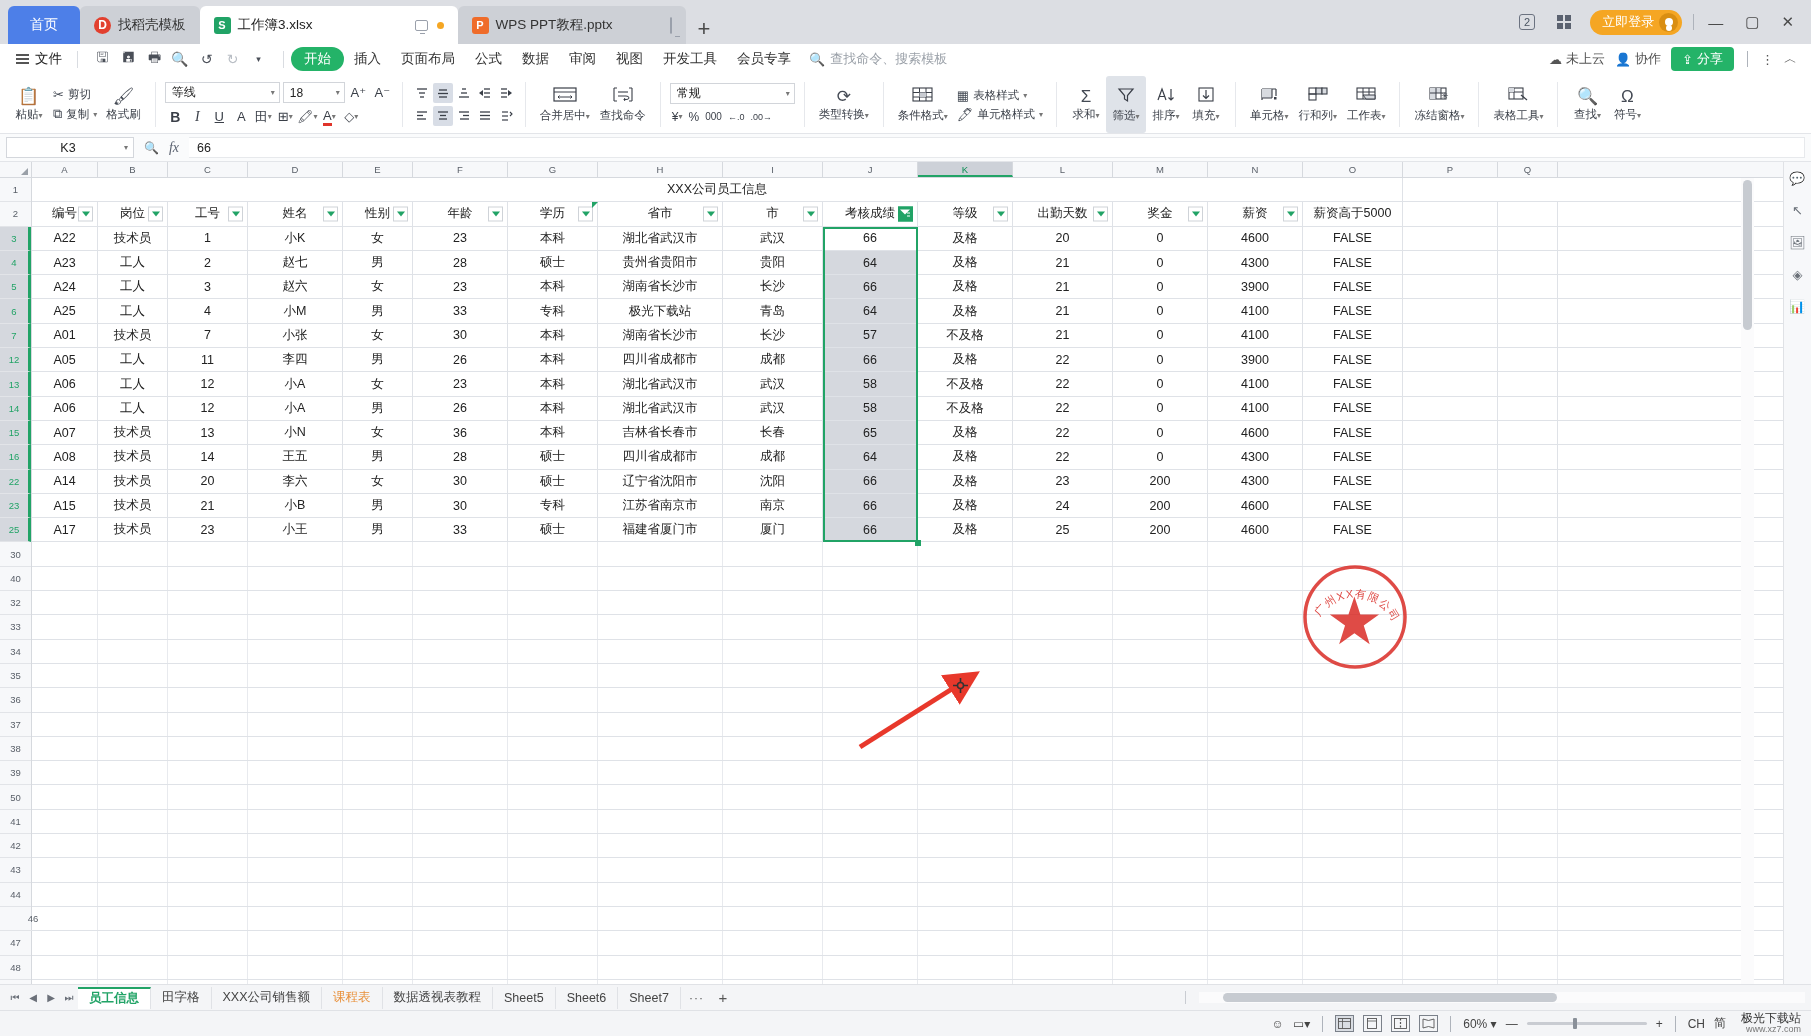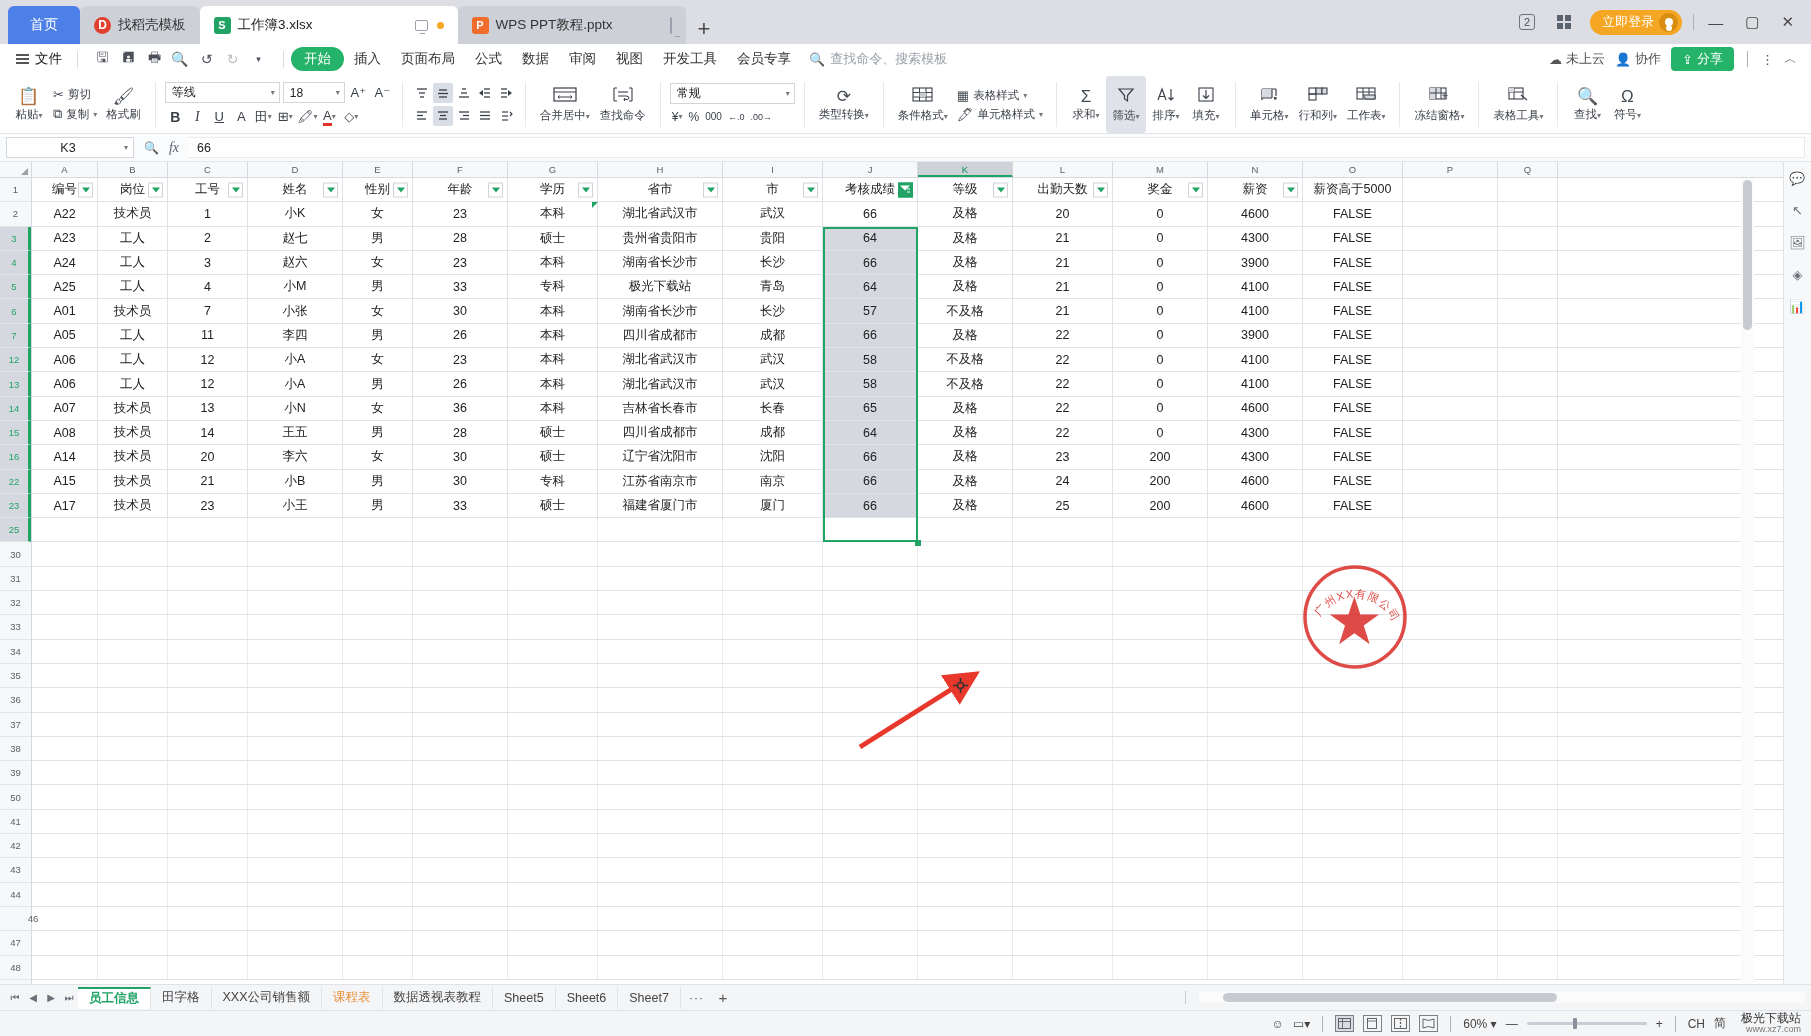--- a/index.html
+++ b/index.html
@@ -673,21 +673,21 @@
             <div class="rh flt" style="height: 24.3px; flex: 0 0 24.3px;">7</div>
             <div class="rh flt" style="height: 24.3px; flex: 0 0 24.3px;">12</div>
             <div class="rh flt" style="height: 24.3px; flex: 0 0 24.3px;">13</div>
             <div class="rh flt" style="height: 24.3px; flex: 0 0 24.3px;">14</div>
             <div class="rh flt" style="height: 24.3px; flex: 0 0 24.3px;">15</div>
             <div class="rh flt" style="height: 24.3px; flex: 0 0 24.3px;">16</div>
             <div class="rh flt" style="height: 24.3px; flex: 0 0 24.3px;">22</div>
             <div class="rh flt" style="height: 24.3px; flex: 0 0 24.3px;">23</div>
             <div class="rh flt" style="height: 24.3px; flex: 0 0 24.3px;">25</div>
             <div class="rh" style="height: 24.3px; flex: 0 0 24.3px;">30</div>
-            <div class="rh" style="height: 24.3px; flex: 0 0 24.3px;">31</div>
+            <div class="rh" style="height: 24.3px; flex: 0 0 24.3px;">40</div>
             <div class="rh" style="height: 24.3px; flex: 0 0 24.3px;">32</div>
             <div class="rh" style="height: 24.3px; flex: 0 0 24.3px;">33</div>
             <div class="rh" style="height: 24.3px; flex: 0 0 24.3px;">34</div>
             <div class="rh" style="height: 24.3px; flex: 0 0 24.3px;">35</div>
             <div class="rh" style="height: 24.3px; flex: 0 0 24.3px;">36</div>
             <div class="rh" style="height: 24.3px; flex: 0 0 24.3px;">37</div>
             <div class="rh" style="height: 24.3px; flex: 0 0 24.3px;">38</div>
             <div class="rh" style="height: 24.3px; flex: 0 0 24.3px;">39</div>
             <div class="rh" style="height: 24.3px; flex: 0 0 24.3px;">50</div>
             <div class="rh" style="height: 24.3px; flex: 0 0 24.3px;">41</div>
@@ -699,20 +699,25 @@
             <div class="rh" style="height: 24.3px; flex: 0 0 24.3px;">48</div>
             <div class="rh" style="height: 24.3px; flex: 0 0 24.3px;">49</div>
           </div>
         <div class="gridcells" id="gridcells">
 
           <div class="selrange" id="selrange" style="left: 791px; top: 48.6px; width: 95px; height: 315.9px;"></div>
           <div class="selanchor" id="selanchor" style="left: 793px; top: 50.6px; width: 91px; height: 21.3px; background: transparent;"></div>
           <div class="selhandle" id="selhandle" style="left: 883px; top: 361.5px;"></div>
 
           <div class="cmt-mark" id="cmtmark" style="left: 560px; top: 24.3px;"></div>
+        <div class="grow titlerow" style="height: 24.3px;">
+              <div class="gcell" style="width: 1371px; flex: 0 0 1371px; border-right: 1px solid rgb(223, 226, 231);">XXX公司员工信息</div>
+              <div class="gcell" style="width: 95px; flex: 0 0 95px;"></div>
+              <div class="gcell" style="width: 60px; flex: 0 0 60px;"></div>
+            </div>
             <div class="grow hdrrow" style="height: 24.3px;">
               <div class="gcell" style="width: 66px; flex: 0 0 66px;">
                 <span>编号</span>
                 <span class="fltbtn">
                   <i></i>
                 </span>
               </div>
               <div class="gcell" style="width: 70px; flex: 0 0 70px;">
                 <span>岗位</span>
                 <span class="fltbtn">

